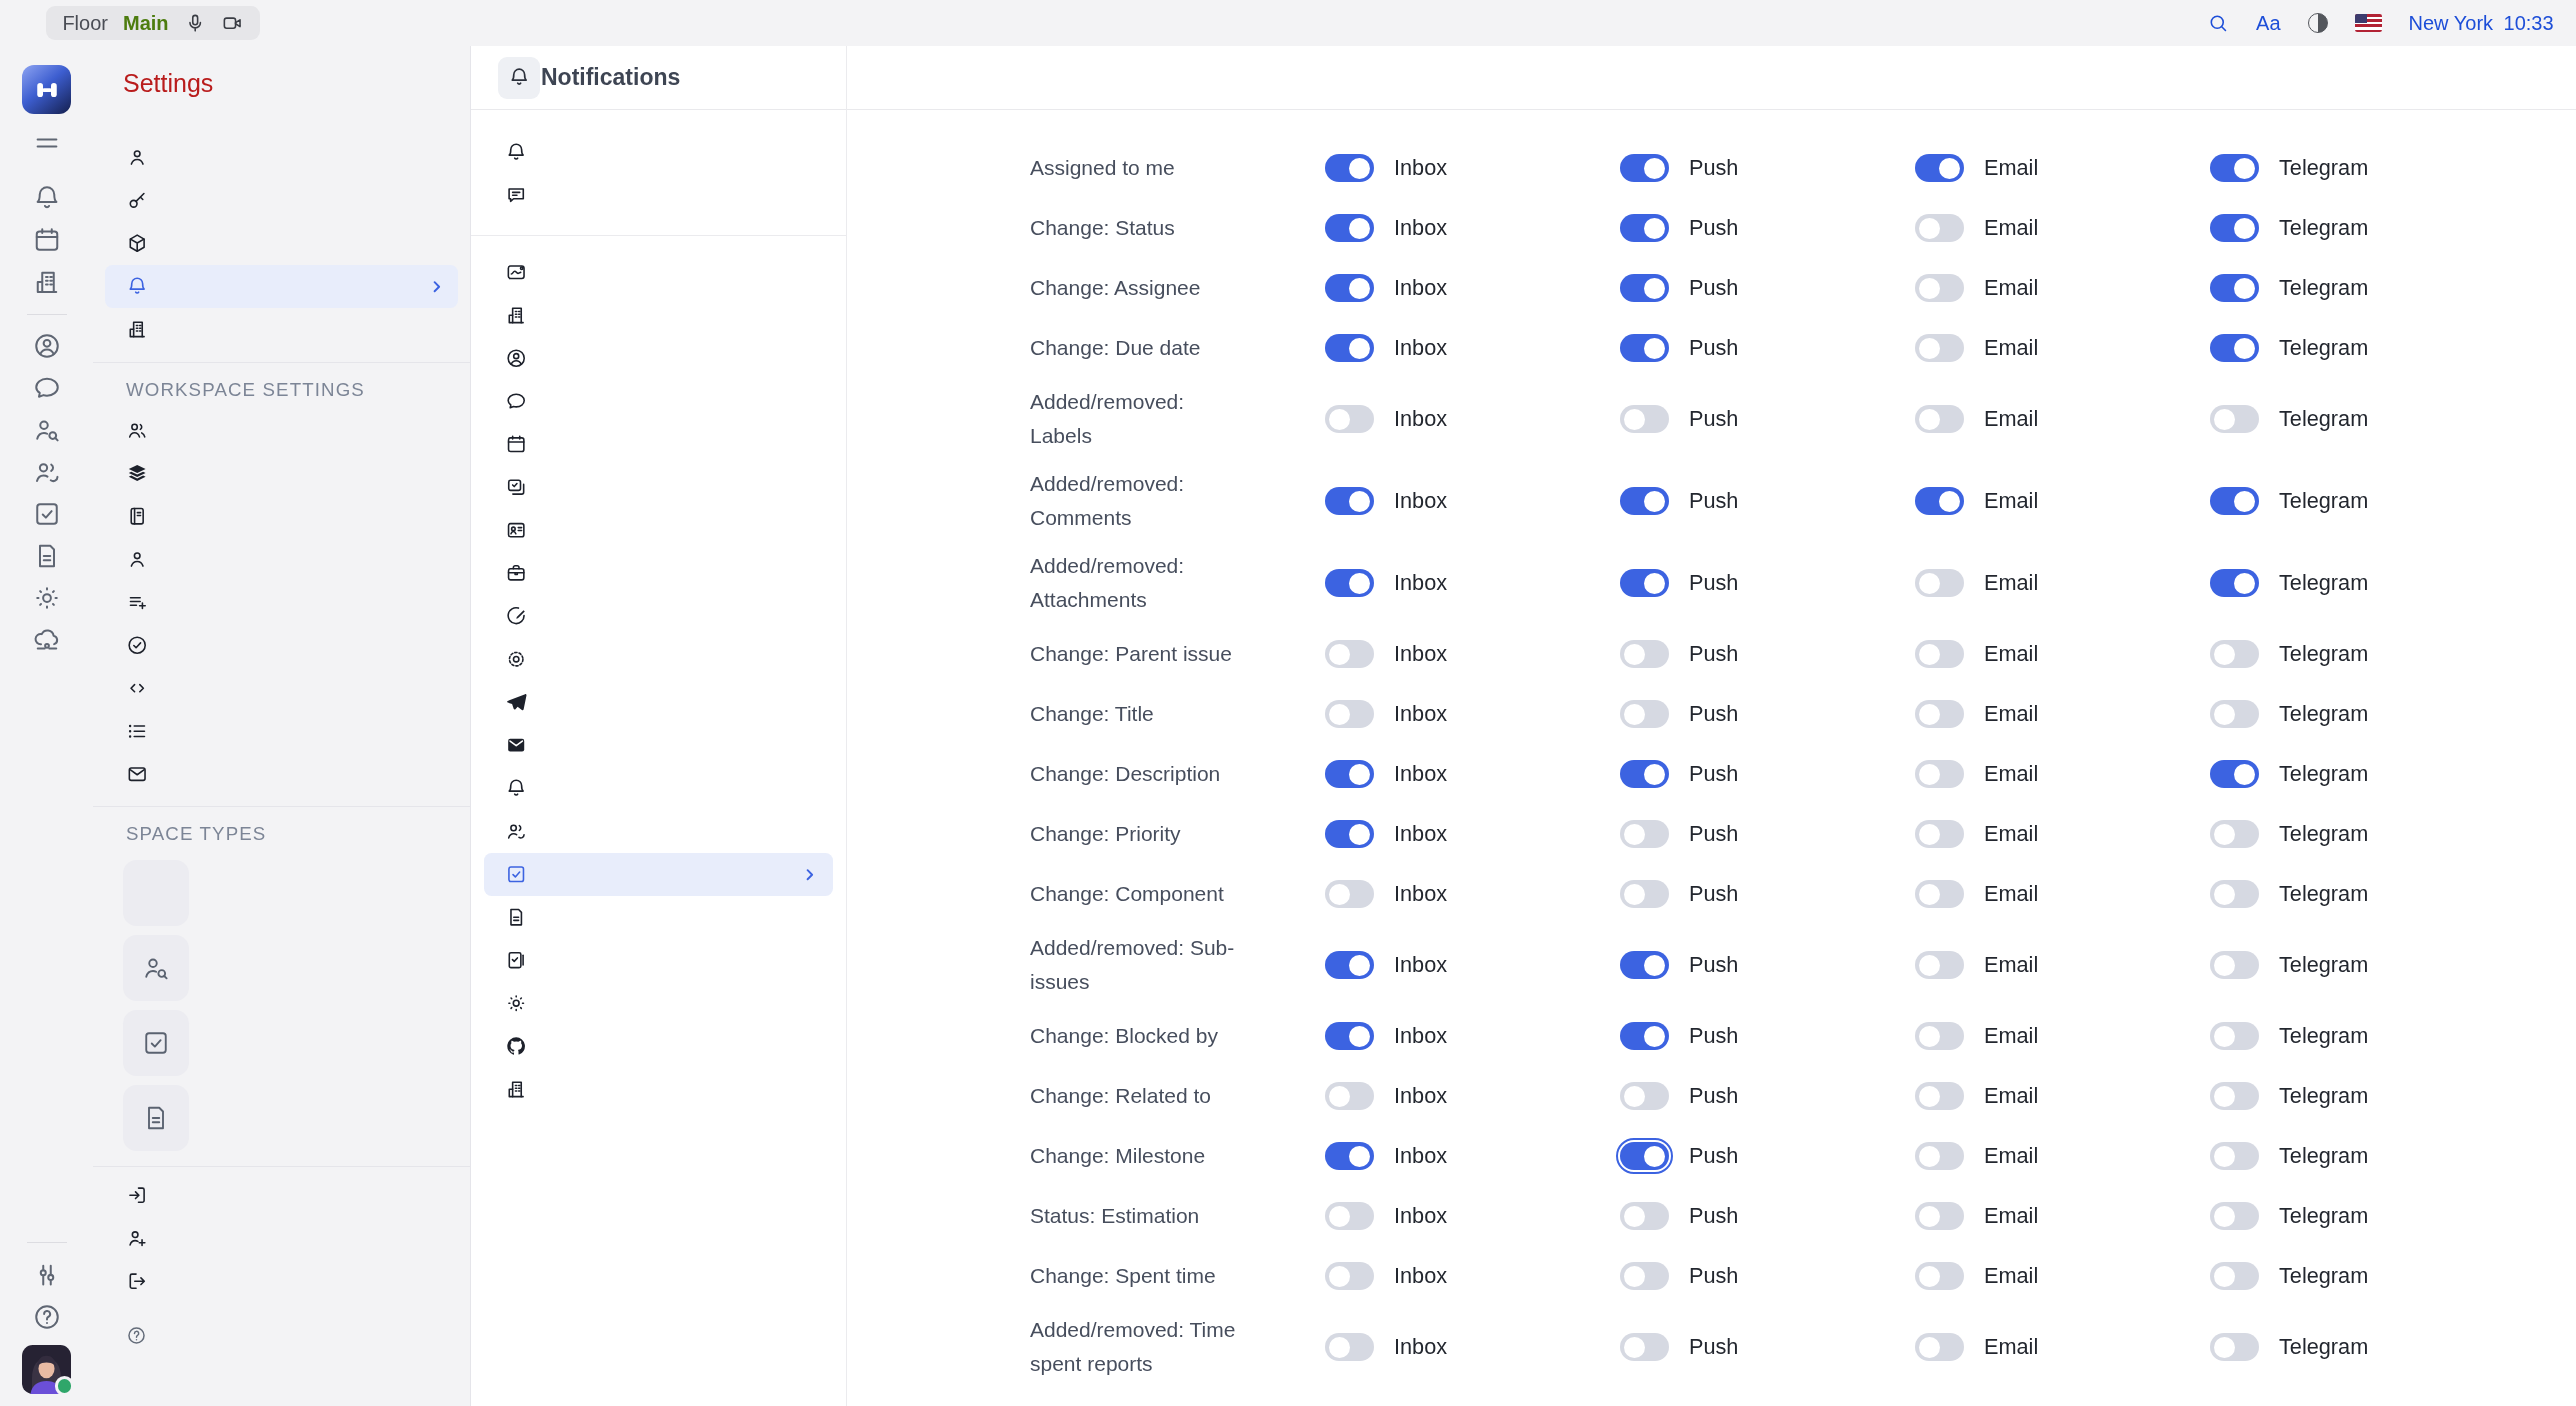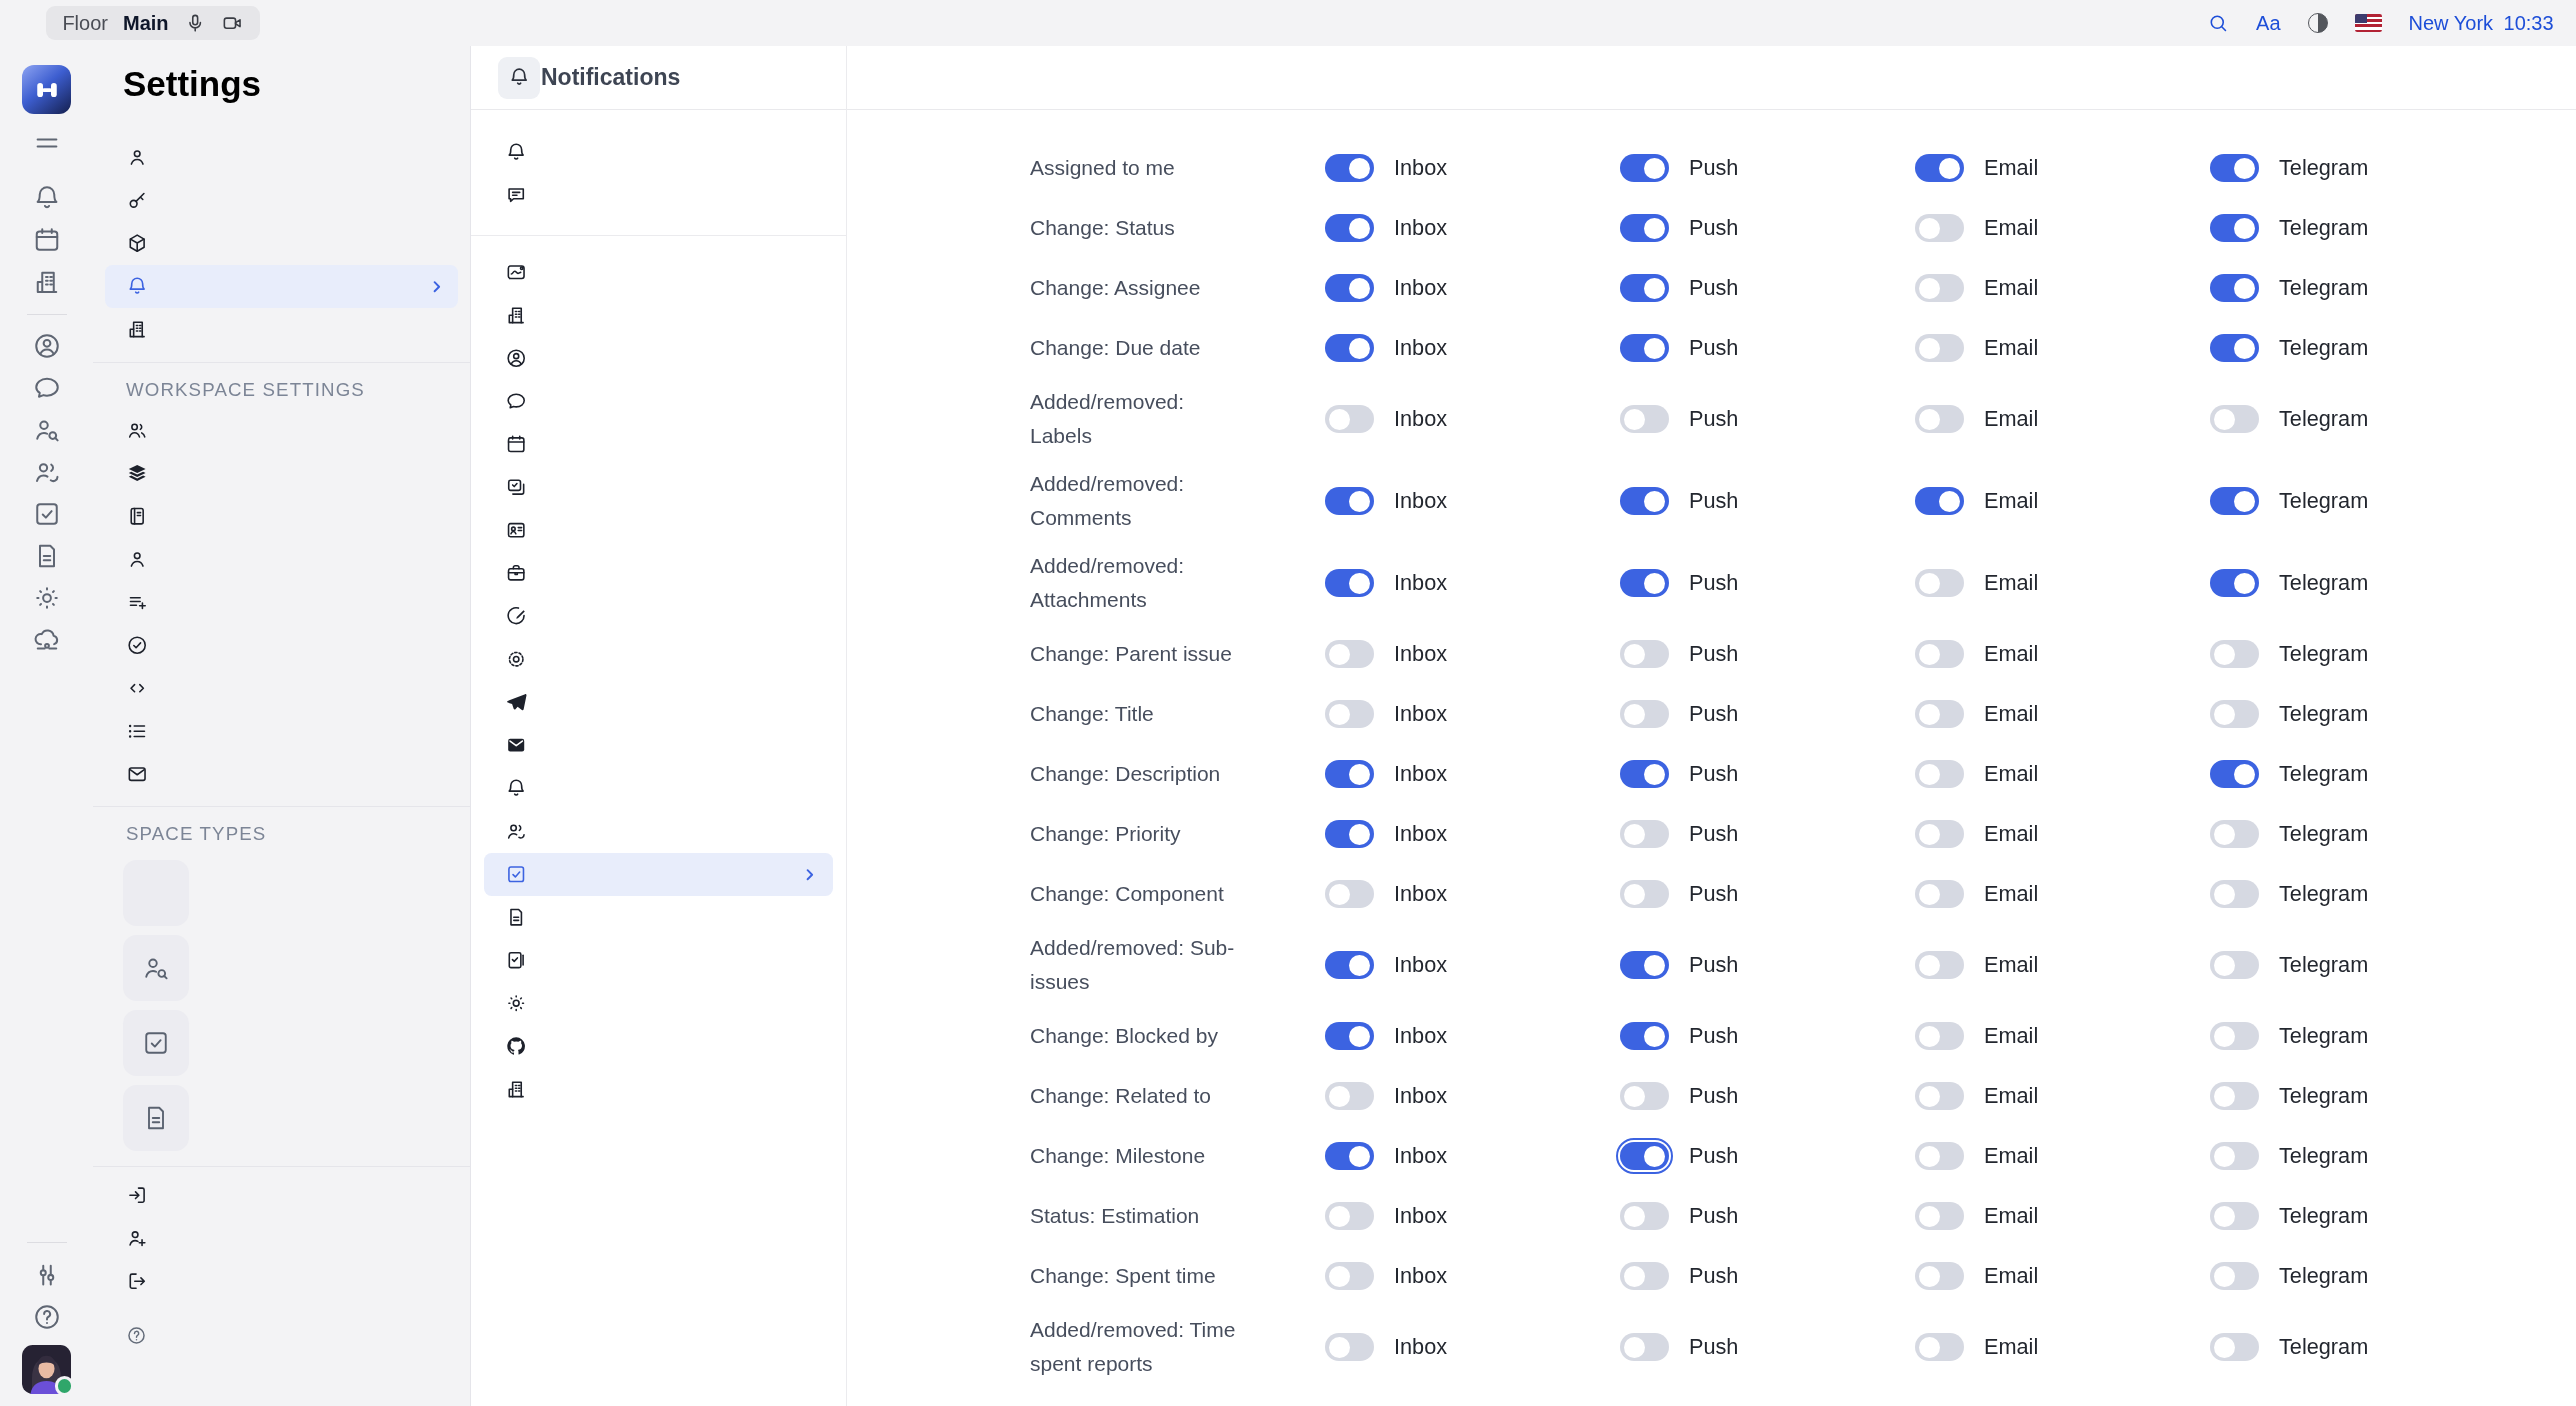--- a/index.html
+++ b/index.html
@@ -9,21 +9,21 @@
   }
   *{margin:0;padding:0;box-sizing:border-box}
   html,body{width:2576px;height:1407px;overflow:hidden}
   body{background:var(--page);font-family:"Liberation Sans",sans-serif;color:var(--dark)}
   svg{display:block;flex:none}
 
   
   .topbar{height:46px;display:flex;align-items:center;justify-content:space-between;padding:0 22.4px 0 46px}
   .pill{display:flex;align-items:center;gap:15px;background:#e6e6e9;border-radius:9px;height:34px;padding:0 16.4px;color:#3a3d44}
   .pill .floor{font-size:20px;color:#4a4d55}
-  .pill .room{font-size:20px;font-weight:700;color:#0f172a}
+  .pill .room{font-size:20px;font-weight:700;color:#4d7c0f}
   .tb-right{display:flex;align-items:center;gap:27px;color:#1d4ed8;font-size:20px}
   .theme-dot{width:20px;height:20px;border-radius:50%;border:1.9px solid #53565c;background:linear-gradient(90deg,transparent 0 50%,#53565c 50%)}
   .flag{width:27px;height:18px;border-radius:2.2px;overflow:hidden;position:relative;
     background:repeating-linear-gradient(180deg,#b22234 0 2.6px,#fff 2.6px 5.2px)}
   .flag::after{content:"";position:absolute;left:0;top:0;width:12px;height:9px;background:#3c3b6e}
   .loc{display:flex;gap:10.5px}
 
   
   .app{display:flex;height:1360px}
   .rail{width:93px;display:flex;flex-direction:column;align-items:center;padding:19.4px 0 12px}
@@ -32,21 +32,21 @@
     display:flex;align-items:center;justify-content:center}
   .rail-btn{width:42px;height:42px;display:flex;align-items:center;justify-content:center;color:var(--icon);border-radius:9px;cursor:pointer}
   .rail-gap{margin-top:13.4px}
   .rail-div{width:40px;border-top:0.7px solid #dcdce1;margin:10.5px 0}
   .rail-spacer{flex:1}
   .avatar-wrap{position:relative;width:49px;height:49px;margin-top:7.5px}
   .avatar-wrap .dot{position:absolute;right:-3px;bottom:-1.5px;width:19.4px;height:19.4px;border-radius:50%;background:#2fa66a;border:3px solid #f3f3f5}
 
   
   .col-settings{width:377px;display:flex;flex-direction:column;padding-bottom:7.5px}
-  .s-title{font-size:35px;font-weight:700;color:#000000;padding:18px 0 0 30px;line-height:39px}
+  .s-title{font-size:25px;font-weight:400;color:#b91c1c;padding:18px 0 0 30px;line-height:39px}
   .s-list{margin-top:33px}
   .s-item{height:43px;display:flex;align-items:center;gap:19.4px;padding:0 15px 0 33px;font-size:21.7px;color:#1d212b;cursor:pointer}
   .s-item .lbl{flex:1}
   .s-item.sel{background:var(--accent-bg);border-radius:7.5px;margin:0 12px;padding:0 12px 0 21px;color:var(--accent)}
   .s-div{border-top:0.7px solid var(--border);margin-top:10.5px}
   .s-sec{font-size:18.7px;letter-spacing:.06em;color:#7c8596;padding-left:33px;margin-top:16.4px;font-weight:400}
   .ws-list{margin-top:7.5px}
   .tiles{margin-top:10.5px}
   .tile-row{height:75px;display:flex;align-items:center;gap:19.4px;padding-left:30px;cursor:pointer}
   .tile{width:66px;height:66px;border-radius:13.4px;background:#ececf1;display:flex;align-items:center;justify-content:center;color:#5a6270}

